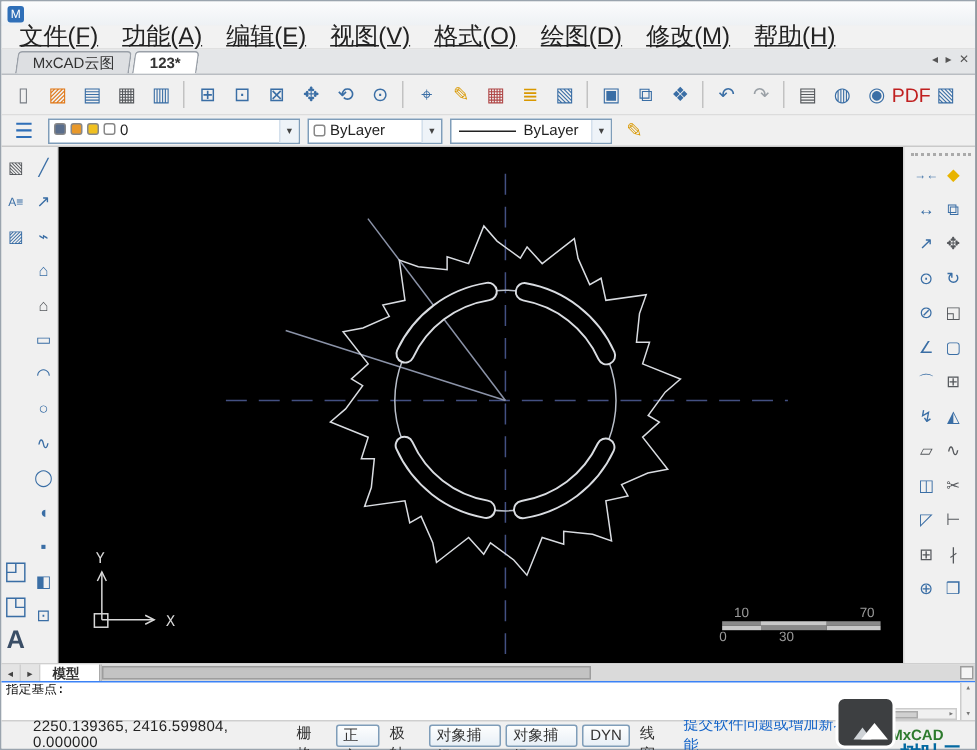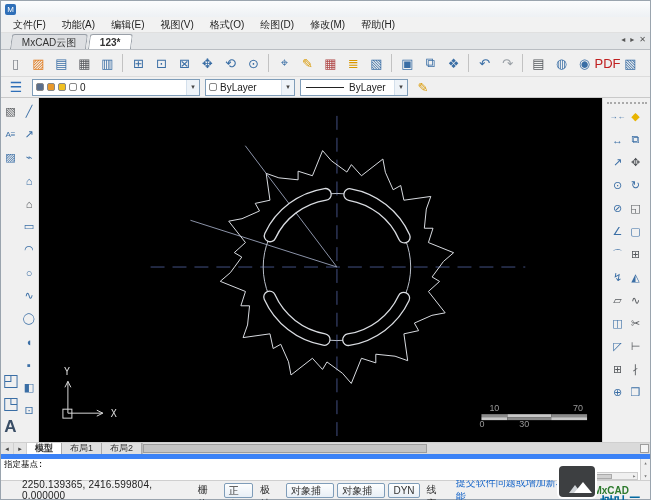--- a/index.html
+++ b/index.html
@@ -7,21 +7,21 @@
   body { font-family:"Liberation Sans","DejaVu Sans",sans-serif; font-size:11px; color:#222; background:#f0f0f0; }
   .window { position:relative; width:651px; height:500px; background:#f0f0f0; border:1px solid #9aa4ae; display:flex; flex-direction:column; }
 
   
   .title-bar { height:16px; background:linear-gradient(#fbfcfd,#eef1f4); display:flex; align-items:center; padding:0 4px; flex:0 0 auto; }
   .app-ico { width:11px; height:11px; background:#2f6fb8; color:#fff; font-size:8px; line-height:11px; text-align:center; border-radius:2px; margin-right:4px; }
   .title-text { font-size:10px; color:#333; white-space:nowrap; }
 
   
   .menu-bar { height:16px; display:flex; align-items:center; padding-left:4px; background:#f2f2f2; border-bottom:1px solid #e0e0e0; flex:0 0 auto; }
-  .menu-item { padding:0 8px; font-size:10px; color:#222; cursor:default; }
+  .menu-item { padding:0 8px; font-size:16px; color:#222; cursor:default;text-decoration:underline; }
 
   
   .tab-bar { height:17px; background:#e4e6e8; display:flex; align-items:flex-end; padding-left:10px; border-bottom:1px solid #b9bdc2; flex:0 0 auto; position:relative; }
   .doc-tab { height:15px; padding:0 10px; font-size:10px; line-height:15px; background:#dddfe2; border:1px solid #9aa0a8; border-bottom:none; border-radius:3px 3px 0 0; margin-right:2px; color:#333; transform:skewX(-8deg); }
   .doc-tab > span { display:inline-block; transform:skewX(8deg); }
   .doc-tab.active { background:#fff; font-weight:bold; }
   .tab-ctrls { position:absolute; right:4px; top:2px; display:flex; gap:5px; font-size:8px; color:#555; }
   .tab-ctrls span { cursor:default; }
 
   
@@ -59,21 +59,21 @@
   
   .layout-row { height:12px; display:flex; align-items:stretch; background:#ececec; border-top:1px solid #cfcfcf; flex:0 0 auto; }
   .lr-nav { width:13px; font-size:7px; display:flex; align-items:center; justify-content:center; color:#444; border-right:1px solid #cfcfcf; background:#e4e4e4; }
   .layout-tab { padding:0 8px; font-size:9px; display:flex; align-items:center; border-right:1px solid #aaa; background:#e0e0e0; color:#333; }
   .layout-tab.active { background:#fff; font-weight:bold; }
   .hscroll { flex:1; position:relative; background:#dadada; border-left:1px solid #bbb; }
   .hscroll .thumb { position:absolute; left:0; top:1px; bottom:1px; width:56%; background:#c3c3c3; border:1px solid #9d9d9d; }
   .hscroll .corner { position:absolute; right:1px; top:1px; bottom:1px; width:9px; background:#f4f4f4; border:1px solid #9d9d9d; }
 
   
-  .command { height:26px; background:#fff; border-top:5px solid #3b82f6; position:relative; padding:1px 8px 0 3px; font-family:"DejaVu Sans Mono","Liberation Mono",monospace; font-size:8.5px; line-height:8.3px; color:#111; flex:0 0 auto; }
+  .command { height:26px; background:#fff; border-top:1px solid #3b82f6; position:relative; padding:1px 8px 0 3px; font-family:"DejaVu Sans Mono","Liberation Mono",monospace; font-size:8.5px; line-height:8.3px; color:#111; flex:0 0 auto; }
   .cmd-line { white-space:nowrap; overflow:hidden; }
   .caret { display:inline-block; width:1px; height:8px; background:#000; margin-left:2px; vertical-align:middle; }
   .vscroll { position:absolute; right:0; top:0; bottom:0; width:10px; background:#f0f0f0; border-left:1px solid #ccc; display:flex; flex-direction:column; justify-content:space-between; align-items:center; font-size:6px; color:#777; }
   .mini-hscroll { position:absolute; right:12px; bottom:0; width:74px; height:8px; background:#f0f0f0; border:1px solid #ccc; display:flex; align-items:center; justify-content:space-between; font-size:6px; color:#777; padding:0 1px; }
   .mini-hscroll .mthumb { width:22px; height:5px; background:#d0d0d0; border:1px solid #aaa; }
 
   
   .status-bar { height:19px; display:flex; align-items:center; background:#f0f0f0; border-top:1px solid #cfcfcf; padding:0 21px; font-size:10px; flex:0 0 auto;justify-content:flex-end; }
   .coords { color:#222; letter-spacing:.2px; }
   .toggles { margin-left:auto; display:flex; align-items:center; gap:3px; }
@@ -435,21 +435,21 @@
               <span style="color: rgb(58, 110, 165);">❒</span>
             </div>
         </div>
       </div>
     </div>
   </div>
 
   <div class="layout-row">
     <div class="lr-nav">◂</div>
     <div class="lr-nav">▸</div>
-    <span style="display:flex;">
+    <span style="display:flex;flex-direction:column;">
       <div class="layout-tab active">
           <span>模型</span>
         </div>
         <div class="layout-tab">
           <span>布局1</span>
         </div>
         <div class="layout-tab">
           <span>布局2</span>
         </div>
     </span>

